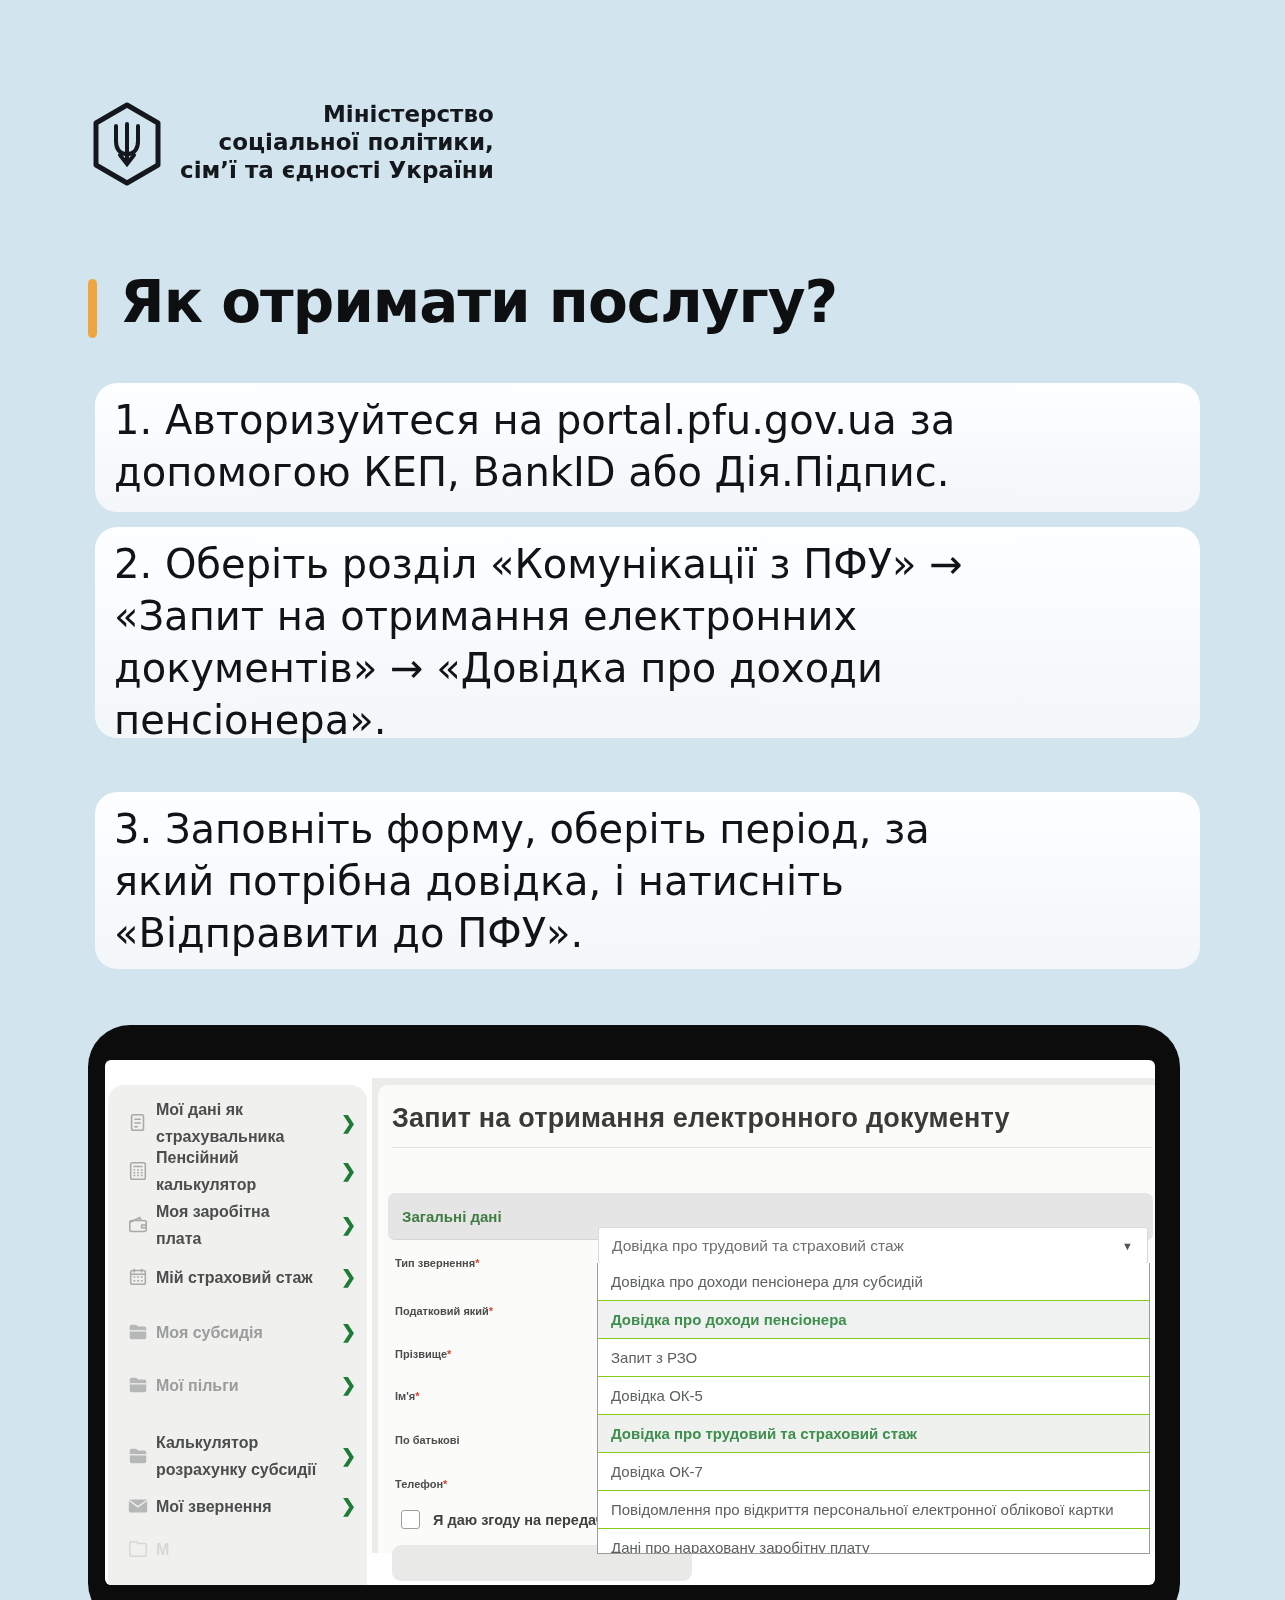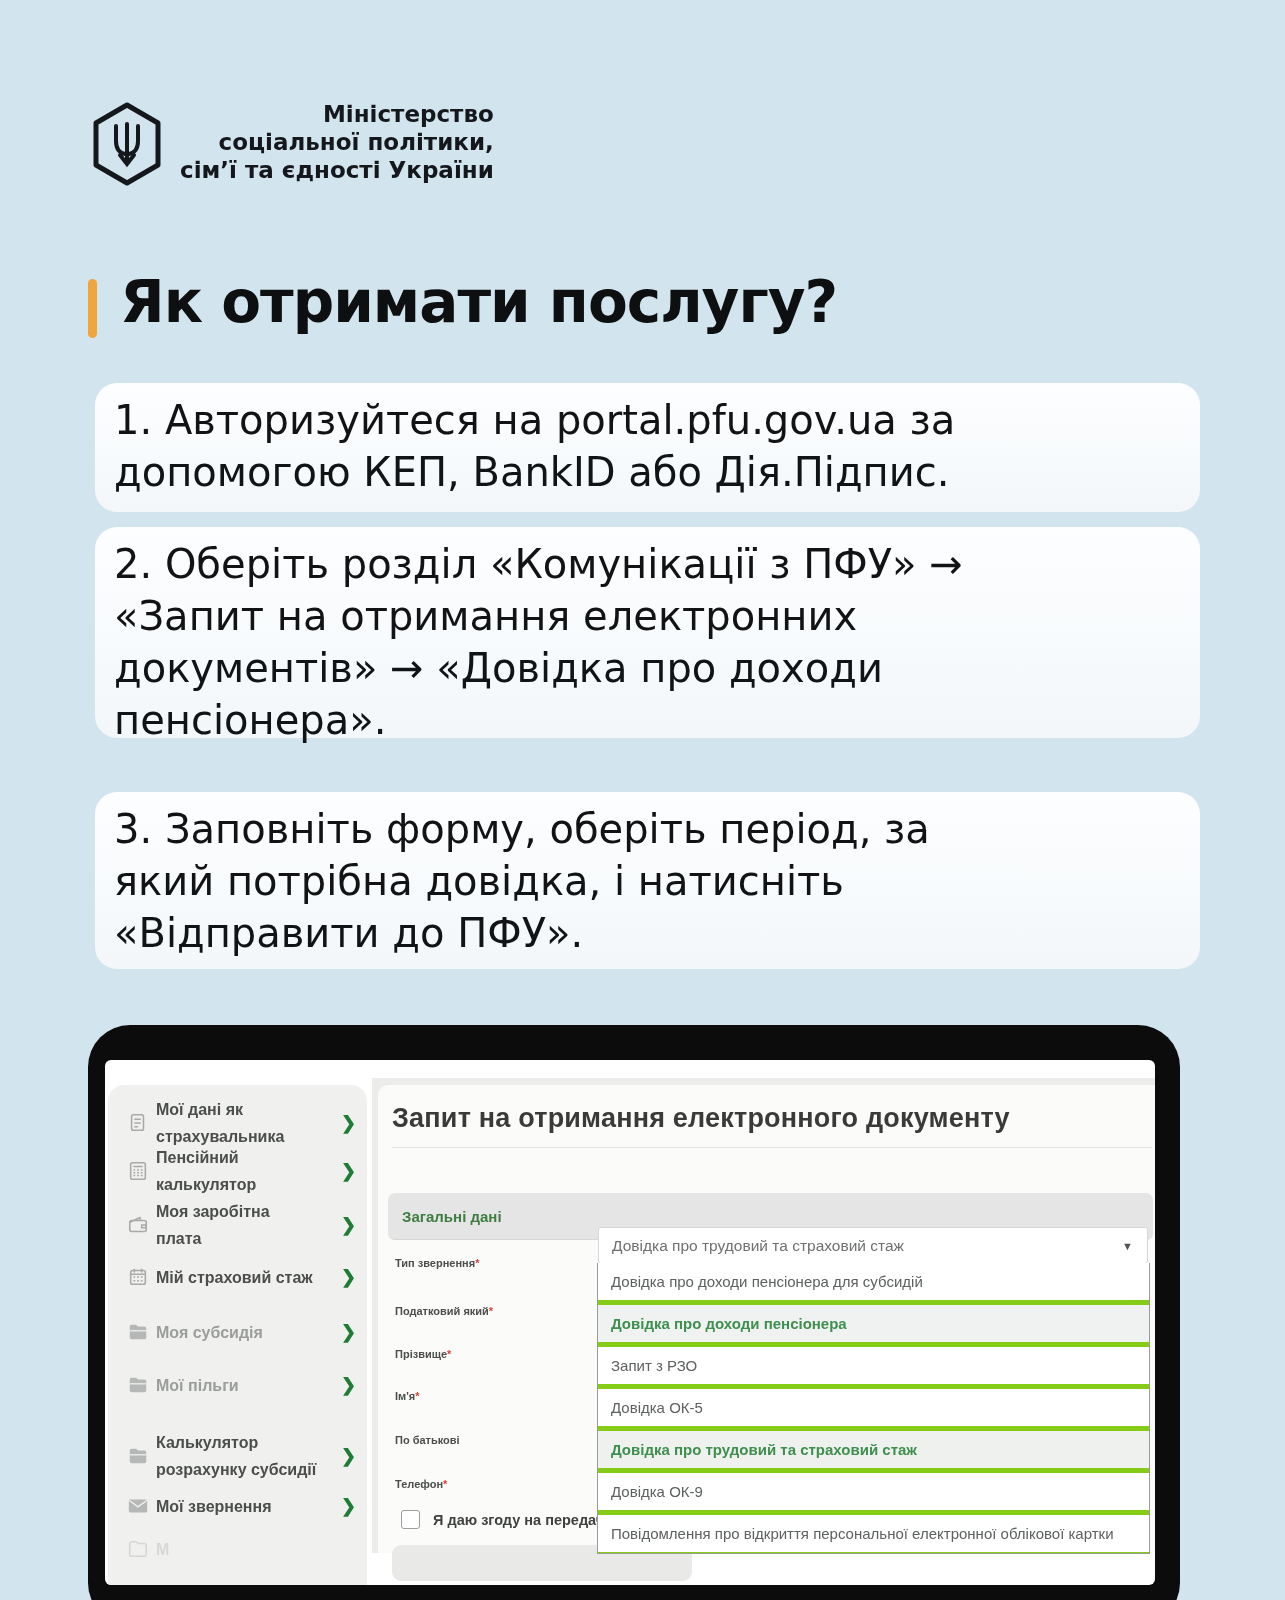--- a/index.html
+++ b/index.html
@@ -55,21 +55,21 @@
   .consent .txt{margin-left:13px;font-size:14.5px;font-weight:600;color:#3f423f;white-space:nowrap;}
   .btn-stub{position:absolute;left:14px;top:460px;width:300px;height:36px;background:#e9e9e7;border-radius:9px;}
 
   
   .select{position:absolute;left:493px;top:167px;width:548px;height:35px;background:#fff;border:1px solid #d8d8d6;
           border-radius:3px;display:flex;align-items:center;z-index:5;cursor:pointer;}
   .select .val{margin-left:13px;font-size:15.5px;color:#6e7170;}
   .select .caret{position:absolute;right:14px;font-size:11px;color:#555;}
   .options{position:absolute;left:492px;top:203px;width:551px;height:290px;background:#fff;
            border:1px solid #9b9b99;border-top:none;overflow:hidden;z-index:6;}
-  .opt{height:37px;border-bottom:5px solid #84cc16;display:flex;align-items:center;cursor:pointer;}
+  .opt{height:37px;border-bottom:1px solid #84cc16;display:flex;align-items:center;cursor:pointer;}
   .opt span{margin-left:13px;font-size:15px;color:#5d615f;white-space:nowrap;}
   .opt.active-gray{background:#f0f2f1;}
   .opt.active-green{background:#eef1ee;}
   .opt.active-gray span,.opt.active-green span{color:#3f8f4f;font-weight:600;}
 </style>
 </head>
 <body>
 
 <div class="poster">
 
@@ -243,21 +243,21 @@
         <div class="opt">
             <span>Запит з РЗО</span>
           </div>
         <div class="opt">
             <span>Довідка ОК-5</span>
           </div>
         <div class="opt active-green">
             <span>Довідка про трудовий та страховий стаж</span>
           </div>
         <div class="opt">
-            <span>Довідка ОК-9</span>
+            <span>Довідка ОК-7</span>
           </div>
         <div class="opt">
             <span>Повідомлення про відкриття персональної електронної облікової картки</span>
           </div>
         <div class="opt">
             <span>Дані про нараховану заробітну плату</span>
           </div>
       </div>
 
     </div>

